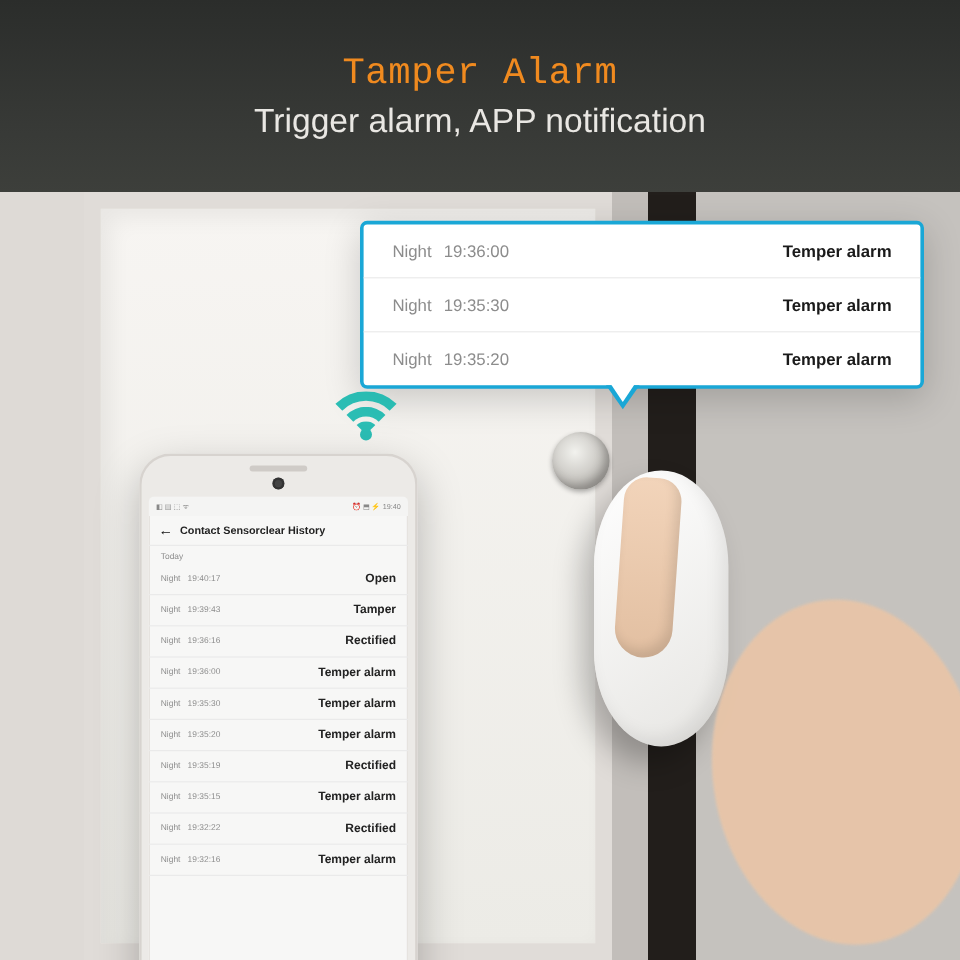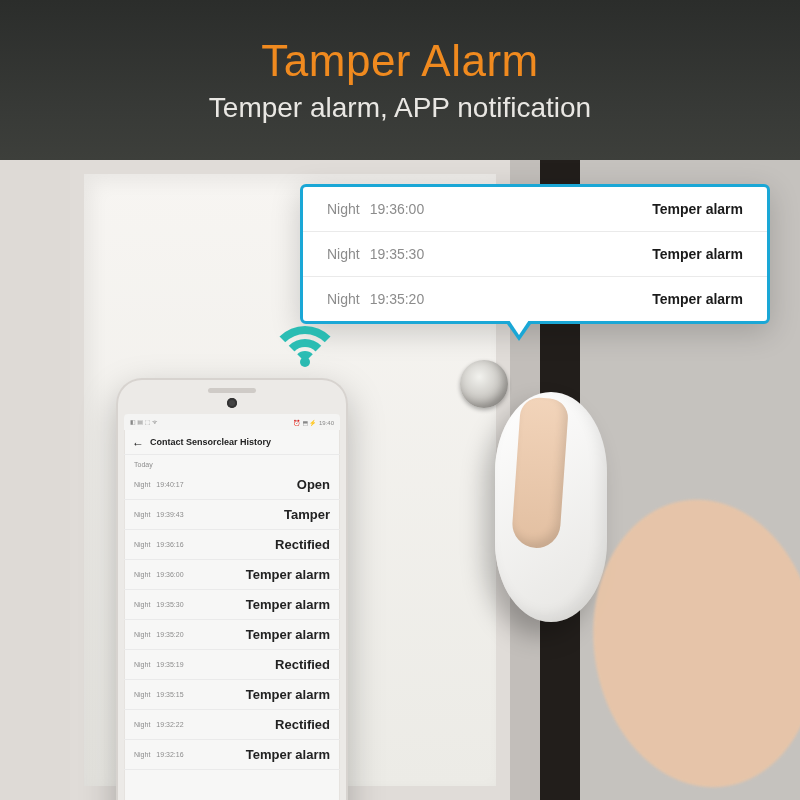--- a/index.html
+++ b/index.html
@@ -53,23 +53,23 @@
 
   
   .dark-band{
     position:absolute;left:0;top:0;right:0;height:160px;
     background:linear-gradient(180deg,#2b2d2b,#383a37 70%,#3d3f3b);
     display:flex;flex-direction:column;align-items:center;justify-content:center;
     gap:6px;
   }
   .title{
     color:var(--accent);
-    font-size:44px;
+    font-size:31px;
     font-weight:400;
-    font-family:Liberation Sans, sans-serif;
+    font-family:Liberation Mono, monospace;
     letter-spacing:.5px;
   }
   .subtitle{
     color:#e9e7e3;
     font-size:28px;
     font-weight:300;
     font-family:"Trebuchet MS",Verdana,sans-serif;
   }
 
   
@@ -143,21 +143,21 @@
   }
 
   .row{
     display:flex;align-items:center;justify-content:space-between;
     padding:7px 10px;
     border-bottom:1px solid var(--divider);
     font-family:Arial,sans-serif;
   }
   .row .left{color:var(--text-light);font-size:7px;}
   .row .left .time{margin-left:6px;color:var(--text-light);}
-  .row .right{color:#222;font-size:13px;font-weight:600;}
+  .row .right{color:#222;font-size:10px;font-weight:600;}
 
   
   .callout{
     position:absolute;
     left:300px; top:184px;
     width:470px;
     background:#fff;
     border:3px solid var(--blue);
     border-radius:6px;
     box-shadow:0 8px 30px rgba(0,0,0,.18);
@@ -225,21 +225,21 @@
 </style>
 </head>
 <body>
 
 <div class="scene"></div>
 <div class="door-panel"></div>
 <div class="lock-nub"></div>
 
 <div class="dark-band">
   <div class="title">Tamper Alarm</div>
-  <div class="subtitle">Temper alarm, APP notification</div>
+  <div class="subtitle">Trigger alarm, APP notification</div>
 </div>
 
 <div class="callout">
   <div id="callout-rows">
       <div class="crow">
         <span class="lab">
           <span>Night</span>
           <span>19:36:00</span>
         </span>
         <span class="status">Temper alarm</span>

